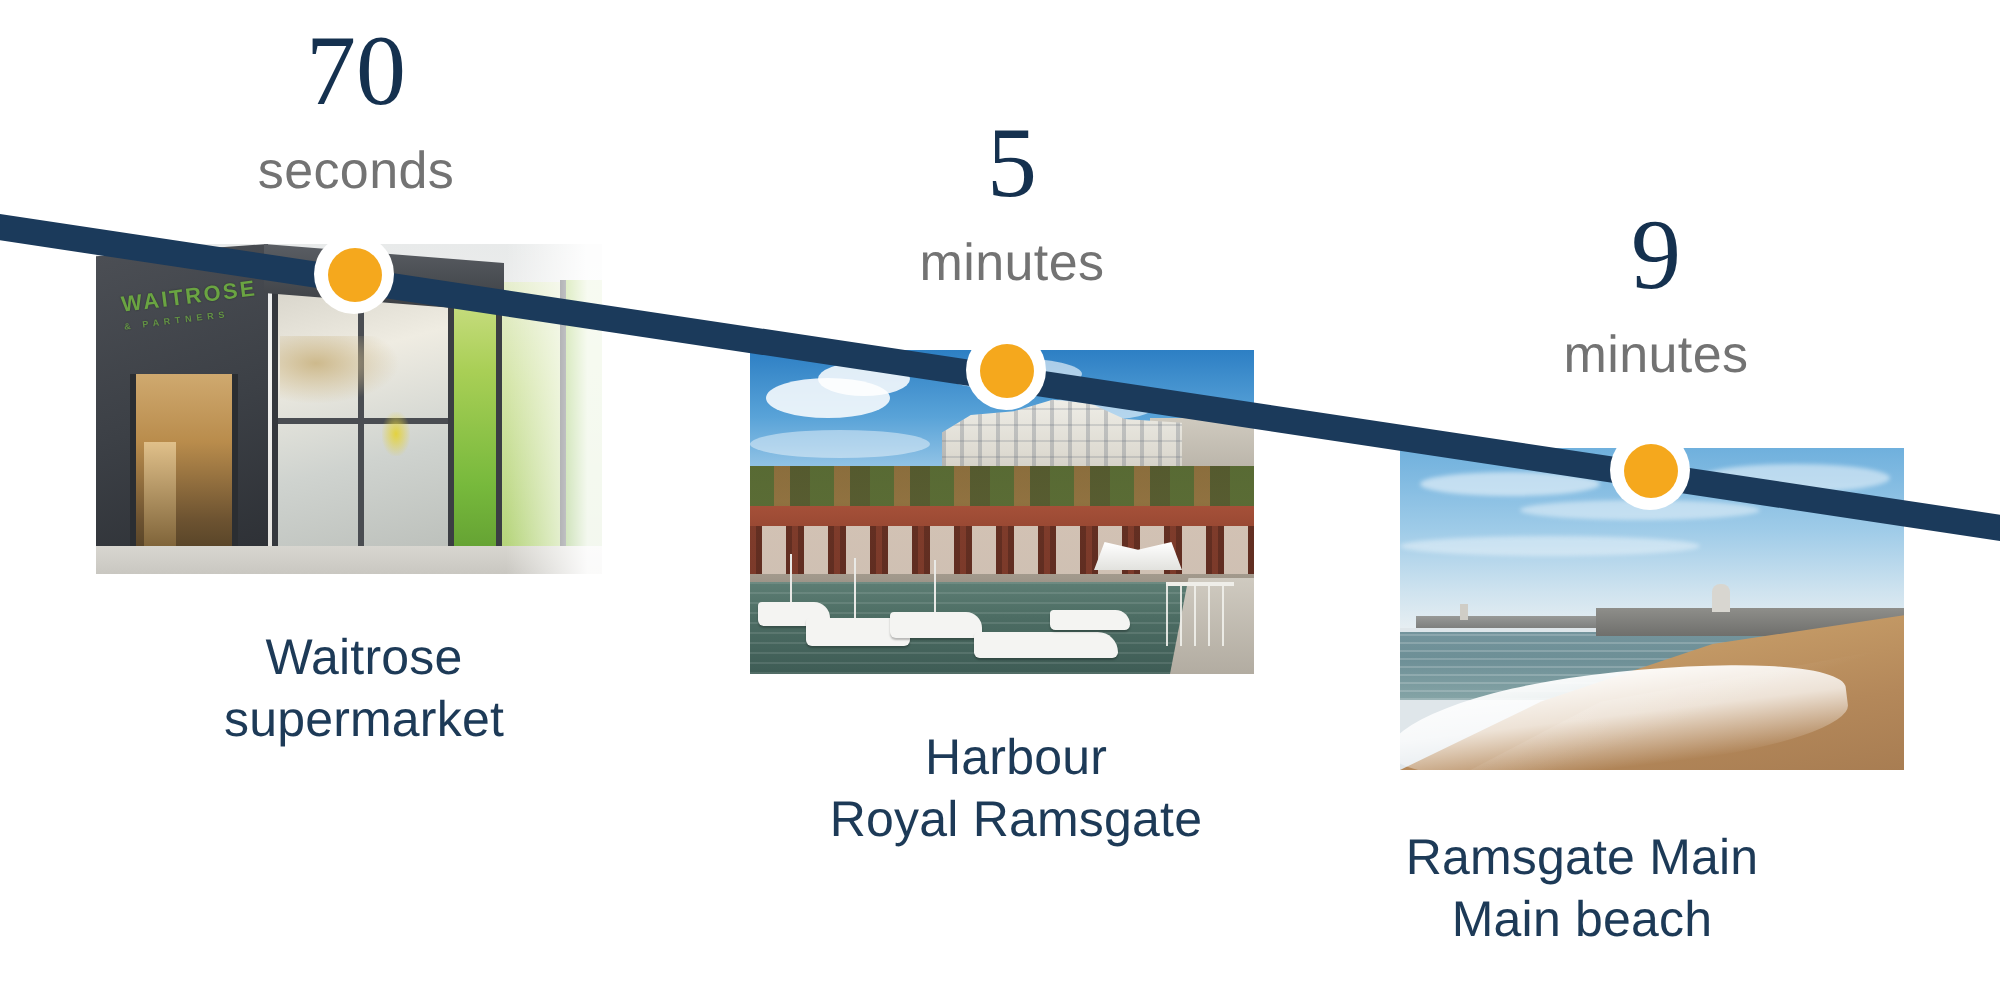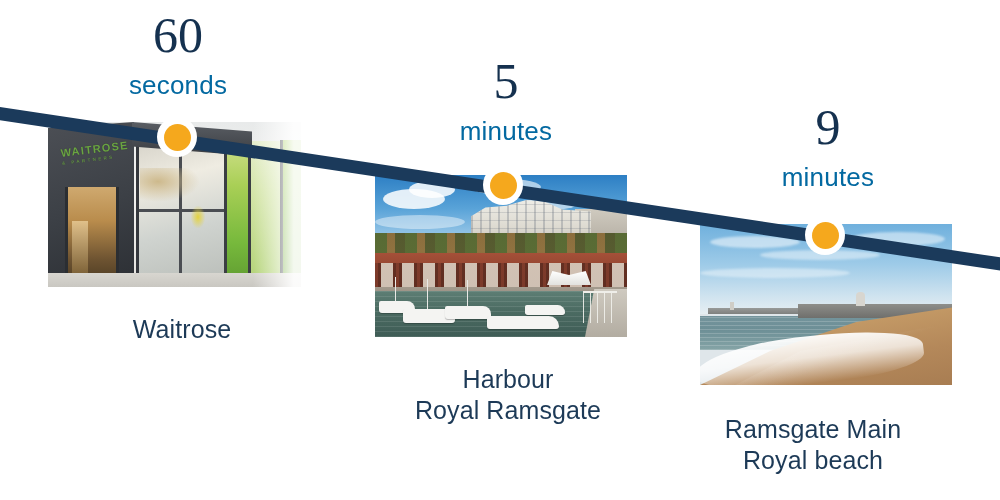--- a/index.html
+++ b/index.html
@@ -284,21 +284,21 @@
   .stop { position: absolute; z-index: 9; text-align: center; }
   .stop .big-number {
     font-family: "Liberation Serif", serif;
     color: #15314f;
     line-height: .95;
     font-size: 50px;
     font-weight: 400;
   }
   .stop .unit {
     font-family: "Liberation Sans", sans-serif;
-    color: #0369a1;
+    color: #737373;
     font-size: 26px;
     font-weight: 400;
     letter-spacing: .2px;
     margin-top: 10px;
   }
   .caption {
     position: absolute;
     z-index: 9;
     text-align: center;
     font-family: "Liberation Sans", sans-serif;
@@ -308,21 +308,21 @@
     line-height: 1.22;
     letter-spacing: .1px;
   }
 
   .stop-1 { left: 72px;  top: 12px;  width: 212px; }
   .stop-2 { left: 400px; top: 58px;  width: 212px; }
   .stop-3 { left: 722px; top: 104px; width: 212px; }
 
   .caption-1 { left: 62px;  top: 314px; width: 240px; }
   .caption-2 { left: 388px; top: 364px; width: 240px; }
-  .caption-3 { left: 686px; top: 414px; width: 254px; }
+  .caption-3 { left: 664px; top: 414px; width: 254px; }
 </style>
 </head>
 <body>
 
 <div id="infographic">
 
   <div class="timeline-band"></div>
 
   <div class="photo photo-waitrose">
     <div class="photo-inner">
@@ -399,37 +399,38 @@
     <div class="dot"></div>
   </div>
   <div class="marker marker-2">
     <div class="dot"></div>
   </div>
   <div class="marker marker-3">
     <div class="dot"></div>
   </div>
 
   <div class="stop stop-1">
-    <div class="big-number">60</div>
+    <div class="big-number">70</div>
     <div class="unit">seconds</div>
   </div>
   <div class="stop stop-2">
     <div class="big-number">5</div>
     <div class="unit">minutes</div>
   </div>
   <div class="stop stop-3">
     <div class="big-number">9</div>
     <div class="unit">minutes</div>
   </div>
 
   <div class="caption caption-1">
     <div>Waitrose</div>
+    <div>supermarket</div>
   </div>
   <div class="caption caption-2">
     <div>Harbour</div>
     <div>Royal Ramsgate</div>
   </div>
   <div class="caption caption-3">
     <div>Ramsgate Main</div>
-    <div>Royal beach</div>
+    <div>Main beach</div>
   </div>
 
 </div>
 
 </body></html>

